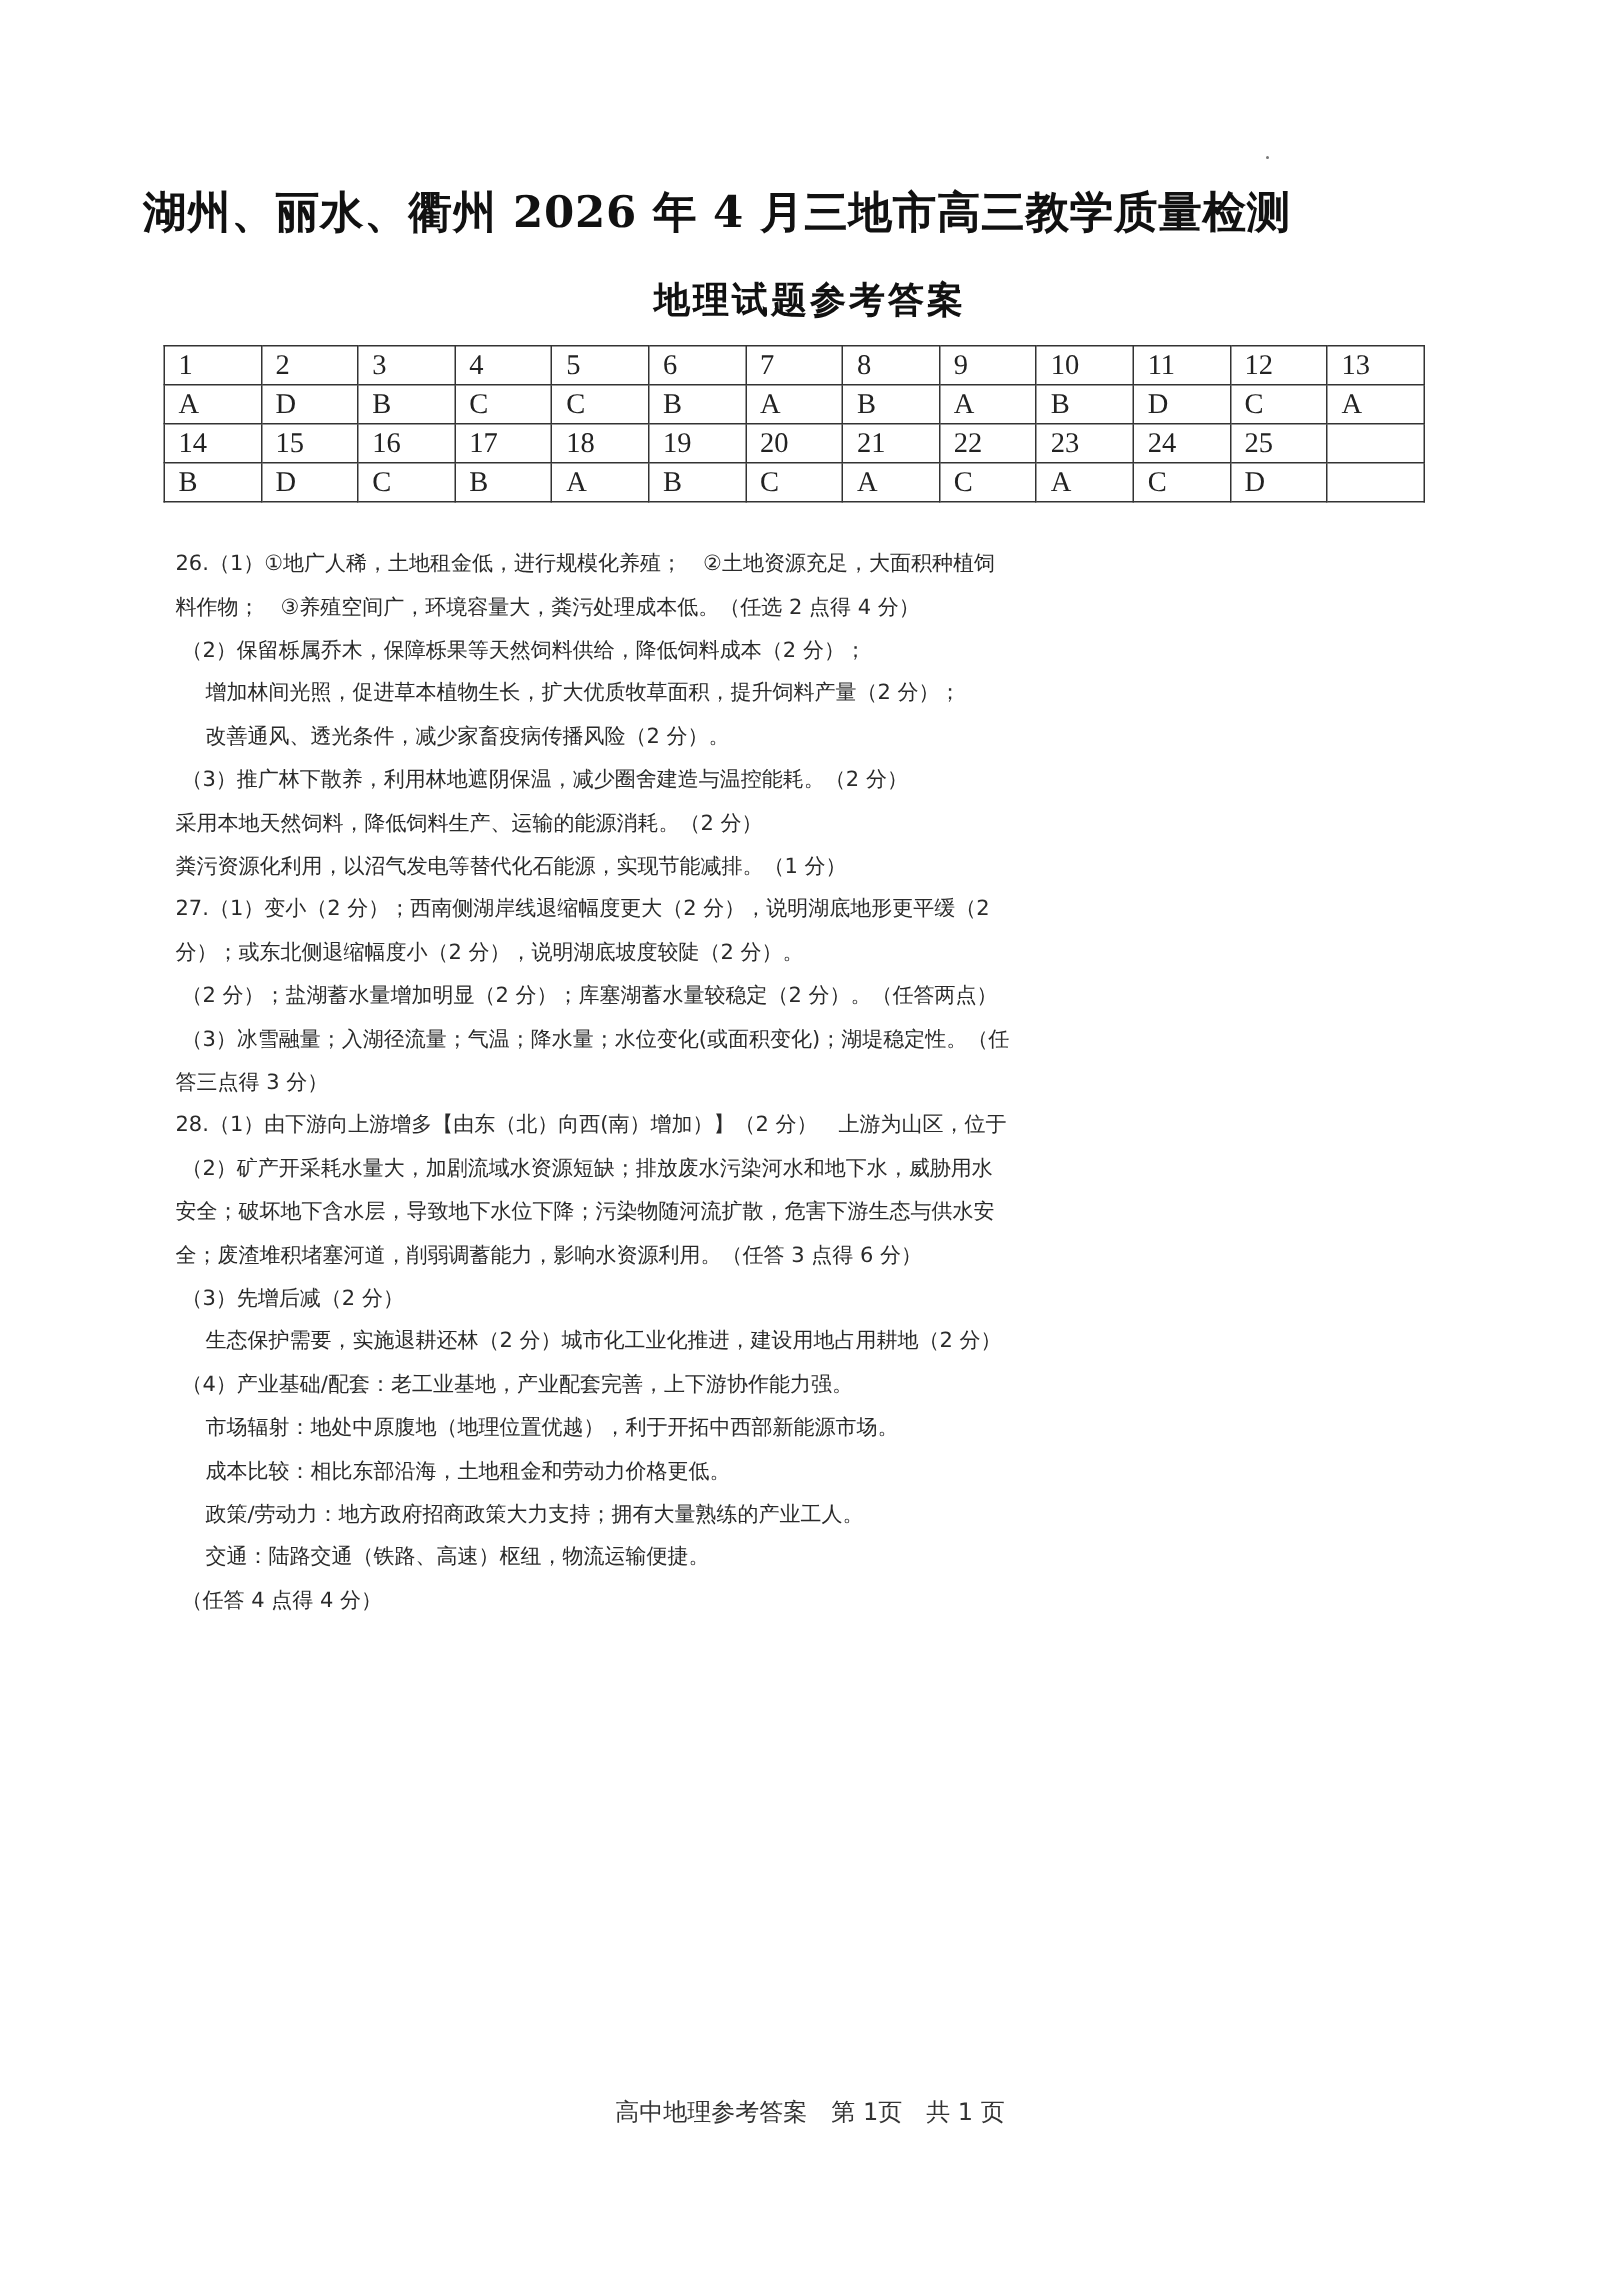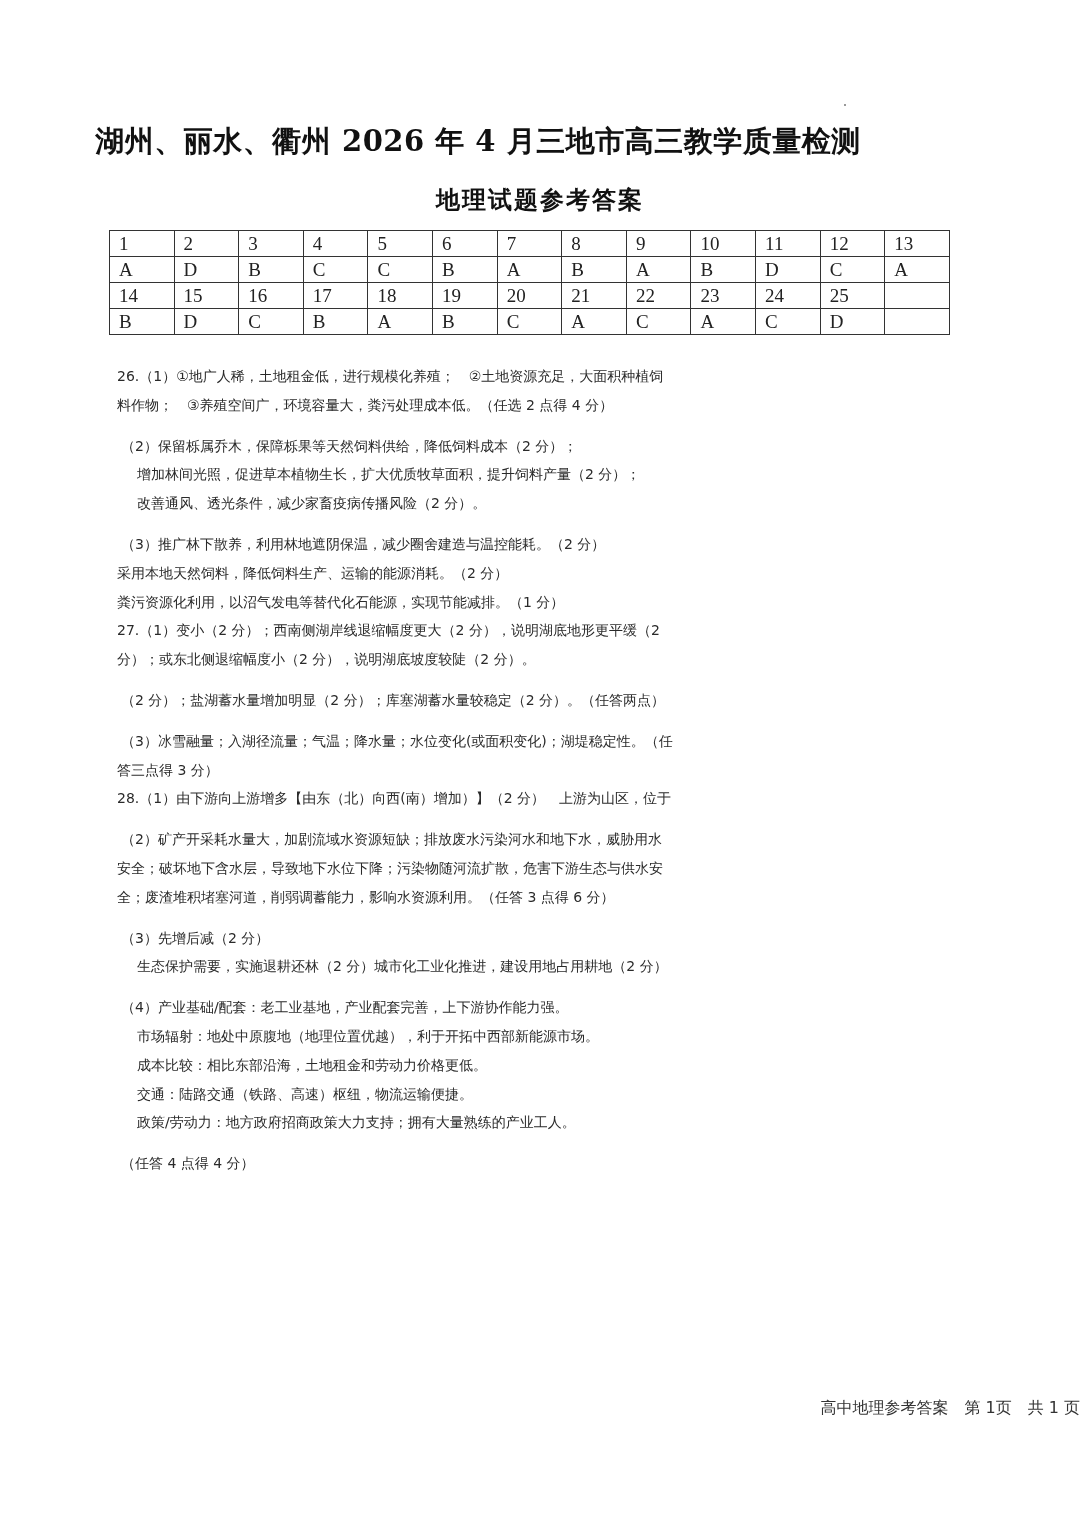--- a/index.html
+++ b/index.html
@@ -25,24 +25,24 @@
   table.answers td {
     border: 1px solid #333; height: 25px; padding: 0 0 0 9px;
     line-height: 25px; vertical-align: middle; color: #222;
   }
   .body-text {
     position: absolute; left: 117px; top: 362px; width: 850px;
     font-family: "DejaVu Sans", sans-serif; font-size: 14px; line-height: 28.8px;
     color: #2a2a2a;
   }
   .line { white-space: nowrap; }
-  .ind1 { padding-left: 4px; margin-top: 12px; }
+  .ind1 { padding-left: 4px; }
   .ind2 { padding-left: 20px; }
   .footer {
-    position: absolute; left: 0; width: 1080px; top: 1398px; text-align: right;
+    position: absolute; left: 0; width: 1080px; top: 1398px; text-align: center;
     font-family: "DejaVu Sans", sans-serif; font-size: 16px; color: #333;
   }
   .dot { position: absolute; left: 844px; top: 104px; width: 2px; height: 2px; background: #777; border-radius: 1px; }
 </style>
 </head>
 <body>
 
 <div class="dot"></div>
 
 <div class="title">湖州、丽水、衢州 2026 年 4 月三地市高三教学质量检测</div>
@@ -129,18 +129,18 @@
   <div class="line">答三点得 3 分）</div>
   <div class="line">28.（1）由下游向上游增多【由东（北）向西(南）增加）】（2 分）　上游为山区，位于</div>
   <div class="line ind1">（2）矿产开采耗水量大，加剧流域水资源短缺；排放废水污染河水和地下水，威胁用水</div>
   <div class="line">安全；破坏地下含水层，导致地下水位下降；污染物随河流扩散，危害下游生态与供水安</div>
   <div class="line">全；废渣堆积堵塞河道，削弱调蓄能力，影响水资源利用。（任答 3 点得 6 分）</div>
   <div class="line ind1">（3）先增后减（2 分）</div>
   <div class="line ind2">生态保护需要，实施退耕还林（2 分）城市化工业化推进，建设用地占用耕地（2 分）</div>
   <div class="line ind1">（4）产业基础/配套：老工业基地，产业配套完善，上下游协作能力强。</div>
   <div class="line ind2">市场辐射：地处中原腹地（地理位置优越），利于开拓中西部新能源市场。</div>
   <div class="line ind2">成本比较：相比东部沿海，土地租金和劳动力价格更低。</div>
+  <div class="line ind2">政策/劳动力：地方政府招商政策大力支持；拥有大量熟练的产业工人。</div>
   <div class="line ind2">交通：陆路交通（铁路、高速）枢纽，物流运输便捷。</div>
-  <div class="line ind2">政策/劳动力：地方政府招商政策大力支持；拥有大量熟练的产业工人。</div>
   <div class="line ind1">（任答 4 点得 4 分）</div>
 </div>
 
 <div class="footer">高中地理参考答案　第 1页　共 1 页</div>
 
 </body></html>

